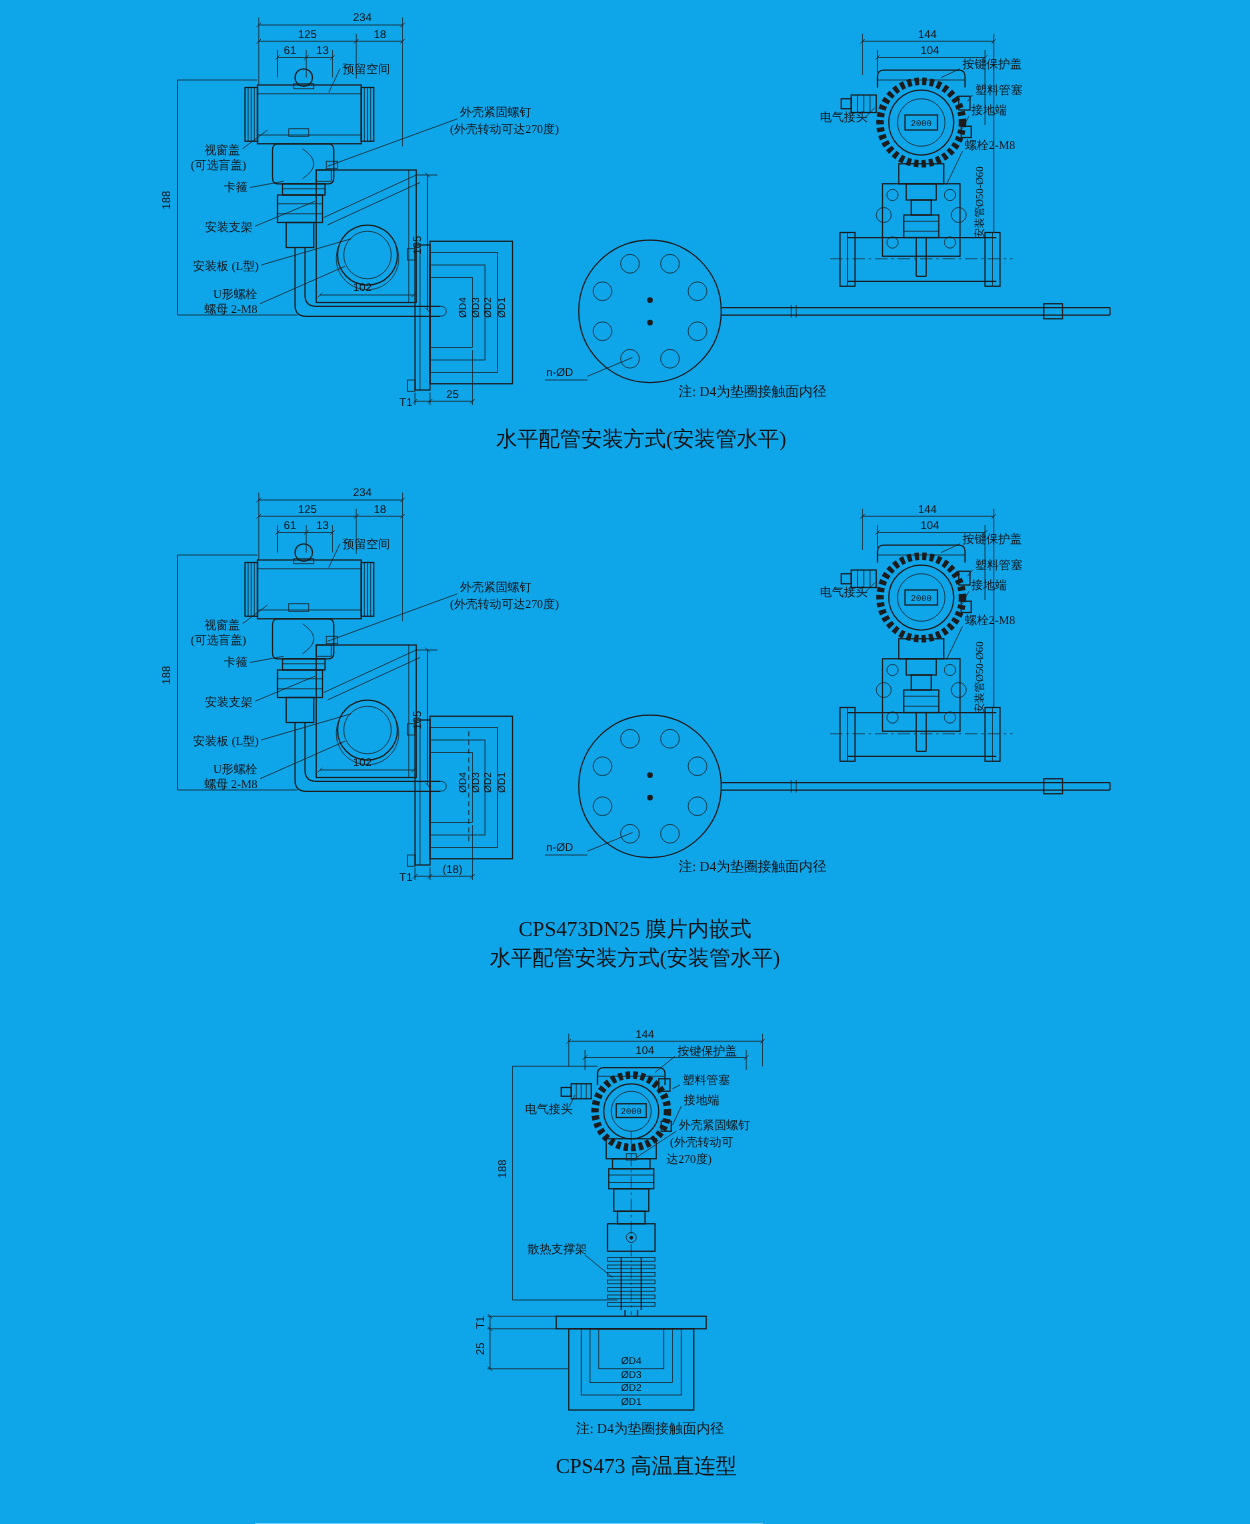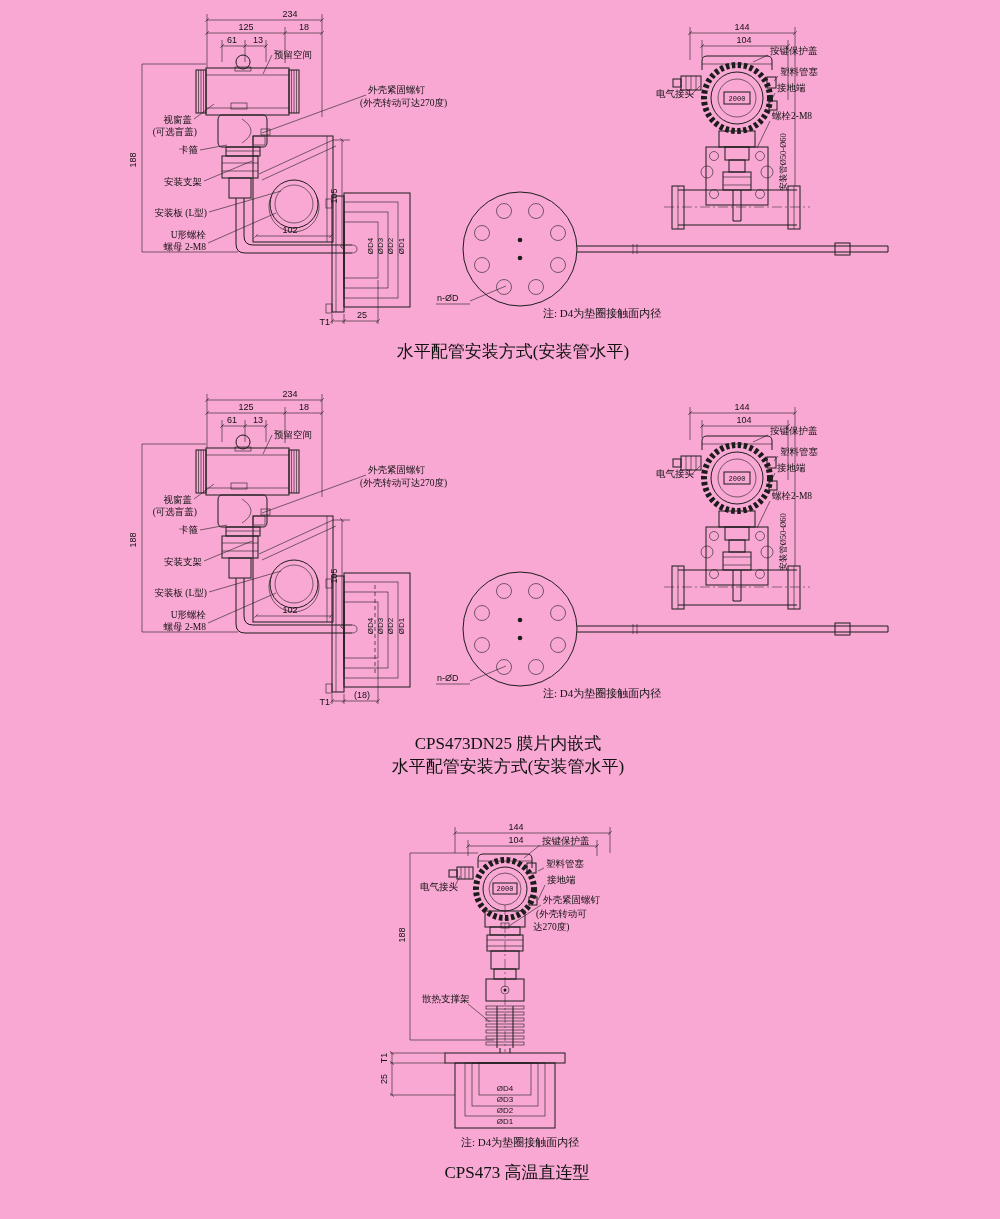--- a/index.html
+++ b/index.html
@@ -1,16 +1,16 @@
 <!DOCTYPE html>
 <html><head>
 <meta charset="utf-8">
 <style>
   html,body{margin:0;padding:0;background:#ffffff;}
-  #page{position:relative;width:1000px;height:1219px;background:#f9a8d4;overflow:hidden;}
+  #page{position:relative;width:1000px;height:1219px;background:#0ea5e9;overflow:hidden;}
   svg{display:block;}
   .ln{stroke:#1c1c1c;stroke-width:1;fill:none;}
   .lnt{stroke:#1c1c1c;stroke-width:.6;fill:none;}
   .dim{stroke:#1c1c1c;stroke-width:.6;fill:none;}
   .dash2{stroke:#1c1c1c;stroke-width:.7;fill:none;stroke-dasharray:4,3;}
   .cl{stroke:#1c1c1c;stroke-width:.5;fill:none;stroke-dasharray:10,3,2,3;}
   .knurl{stroke:#1c1c1c;stroke-width:6;fill:none;stroke-dasharray:3.5,2.5;}
   .blk{fill:#1c1c1c;}
   text{fill:#111;}
   .t9{font:9.5px "Liberation Serif","DejaVu Serif",serif;}

